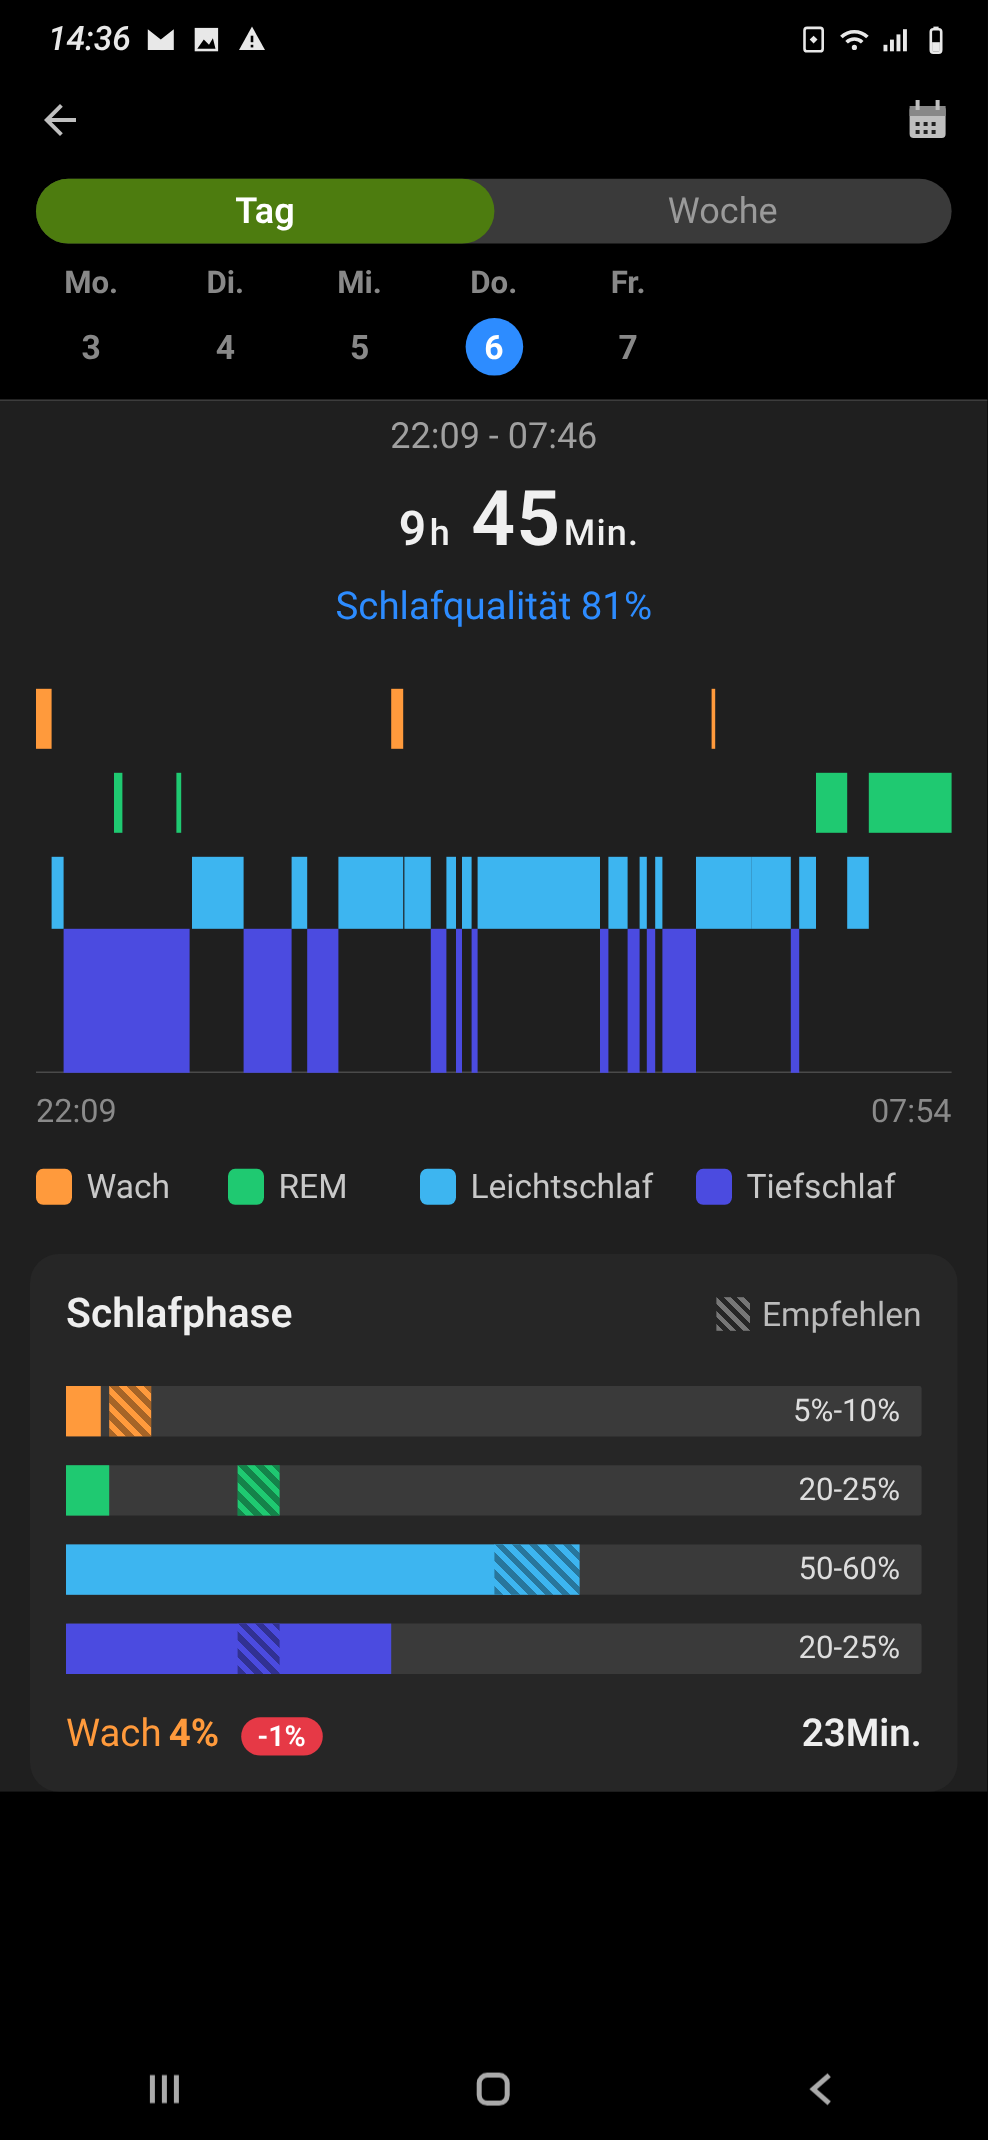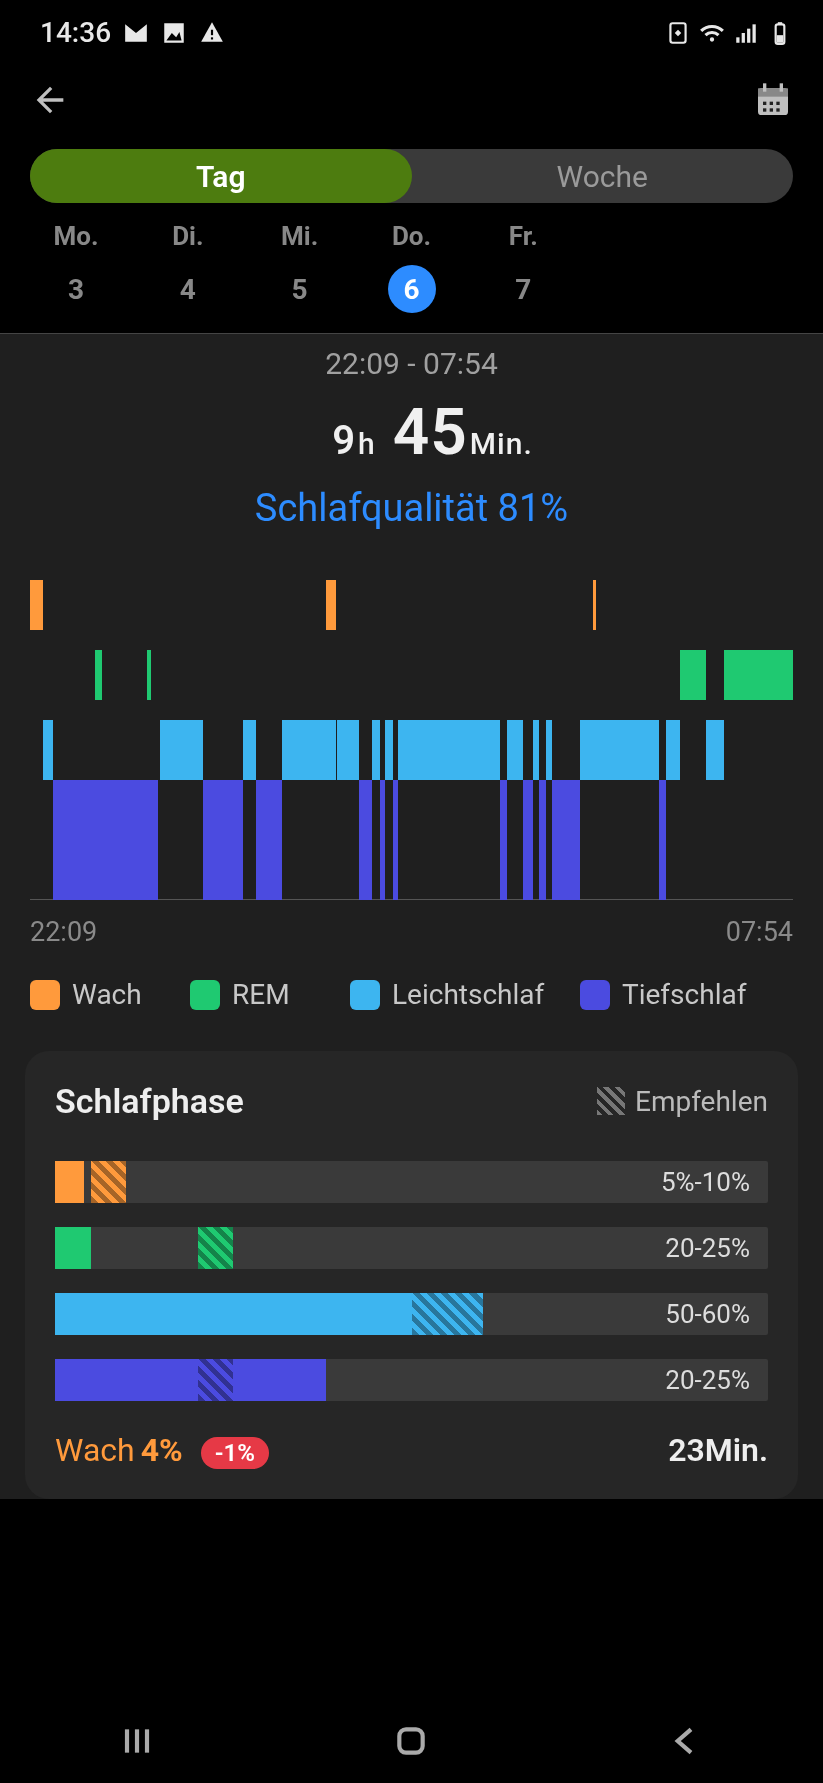--- a/index.html
+++ b/index.html
@@ -1,19 +1,19 @@
 <!DOCTYPE html>
 <html><head>
 <meta charset="utf-8">
 <style>
   * { margin: 0; padding: 0; box-sizing: border-box; }
   html, body { width: 823px; height: 1783px; background: #000; font-family: -apple-system, BlinkMacSystemFont, "Segoe UI", Roboto, sans-serif; color: #e8e8e8; overflow: hidden; }
 
   
-  .status-bar { display: flex; justify-content: space-between; align-items: center; padding: 10px 30px 0 40px; height: 55px; font-size: 28px; font-weight: 500; }
+  .status-bar { display: flex; justify-content: space-between; align-items: center; padding: 10px 30px 0 40px; height: 55px; font-size: 28px; font-weight: 500; font-style: italic; }
   .status-left { display: flex; align-items: center; gap: 12px; }
   .status-right { display: flex; align-items: center; gap: 8px; }
   .status-icon { width: 26px; height: 26px; fill: #e8e8e8; }
 
   
   .app-bar { display: flex; justify-content: space-between; align-items: center; padding: 25px 30px 25px 30px; }
   .back-icon svg, .cal-icon svg { width: 40px; height: 40px; fill: #bfbfbf; }
 
   
   .period-toggle { display: flex; margin: 0 30px 18px 30px; background: #3a3a3a; border-radius: 999px; height: 54px; }
@@ -29,21 +29,21 @@
 
   
   .main { background: #1f1f1f; border-top: 1px solid #444; padding-top: 12px; }
 
   
   .summary { text-align: center; padding: 0 0 30px 0; }
   .time-range { font-size: 30px; color: #a0a0a0; margin-bottom: 14px; }
   .duration { font-size: 64px; font-weight: 600; color: #f0f0f0; margin-bottom: 16px; letter-spacing: 1px; margin-left: 42px; }
   .duration .small { font-size: 40px; font-weight: 600; }
   .duration .unit { font-size: 30px; font-weight: 500; margin-left: 2px; }
-  .quality { font-size: 38px; color: #2d8cff; }
+  .quality { font-size: 32px; color: #2d8cff; }
 
   
   .chart-wrap { padding: 20px 30px 0 30px; }
   .chart { position: relative; height: 320px; border-bottom: 1px solid #555; }
   .phase-bar { position: absolute; }
   .c-awake { background: #ff9a3c; }
   .c-rem   { background: #1fc971; }
   .c-light { background: #3db5f0; }
   .c-deep  { background: #4b4be0; }
   .chart-x { display: flex; justify-content: space-between; font-size: 27px; color: #8a8a8a; padding: 16px 0 30px 0; }
@@ -168,21 +168,21 @@
     <span class="day-label">Fr.</span>
     <span class="day-num">7</span>
   </div>
   <div class="day-col"></div>
   <div class="day-col"></div>
 </div>
 
 <div class="main">
 
   <div class="summary">
-    <div class="time-range">22:09 - 07:54</div>
+    <div class="time-range">22:09 - 07:46</div>
     <div class="duration">
       <span class="small">9</span><span class="unit">h</span>
       <span>45</span><span class="unit">Min.</span>
     </div>
     <div class="quality">
       <span>Schlafqualität</span>
       <span>81%</span>
     </div>
   </div>
 

